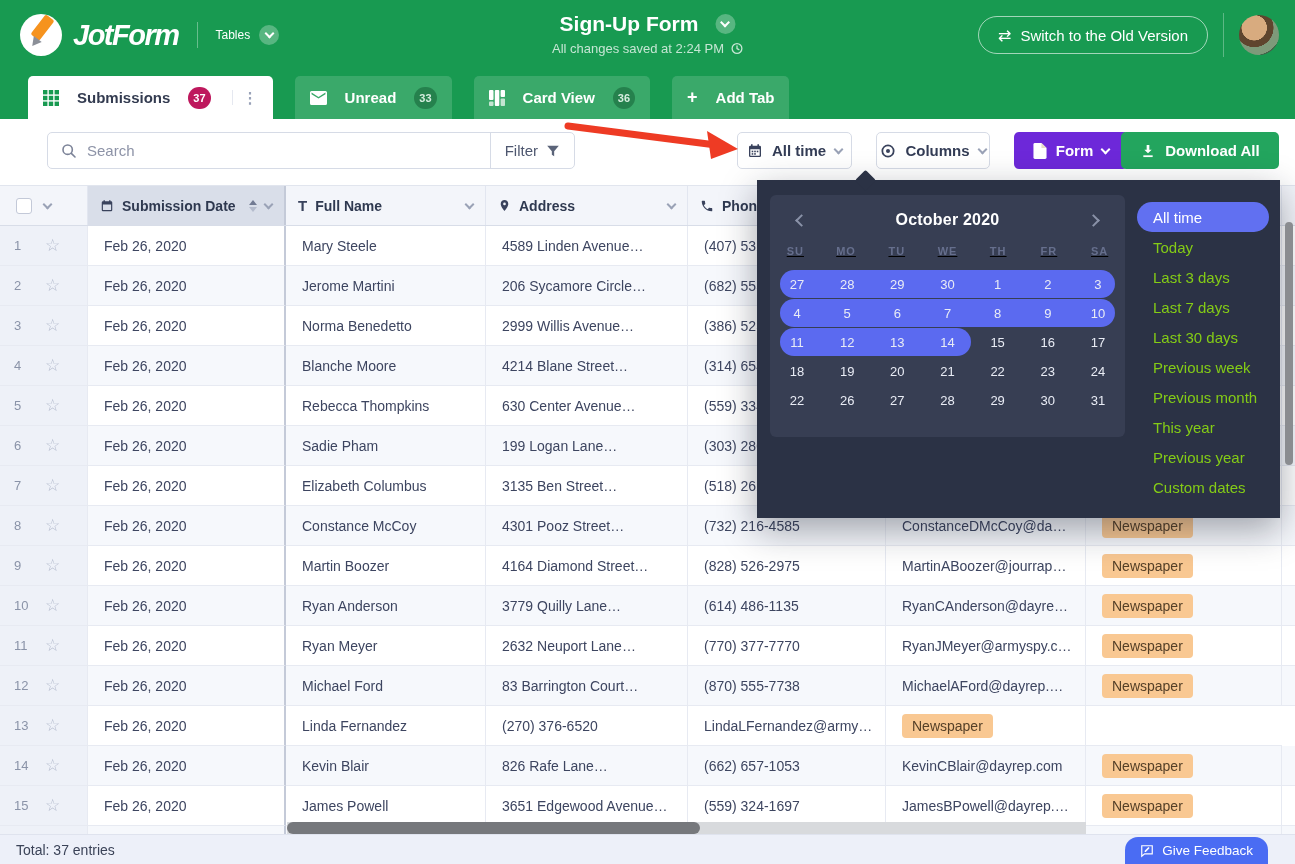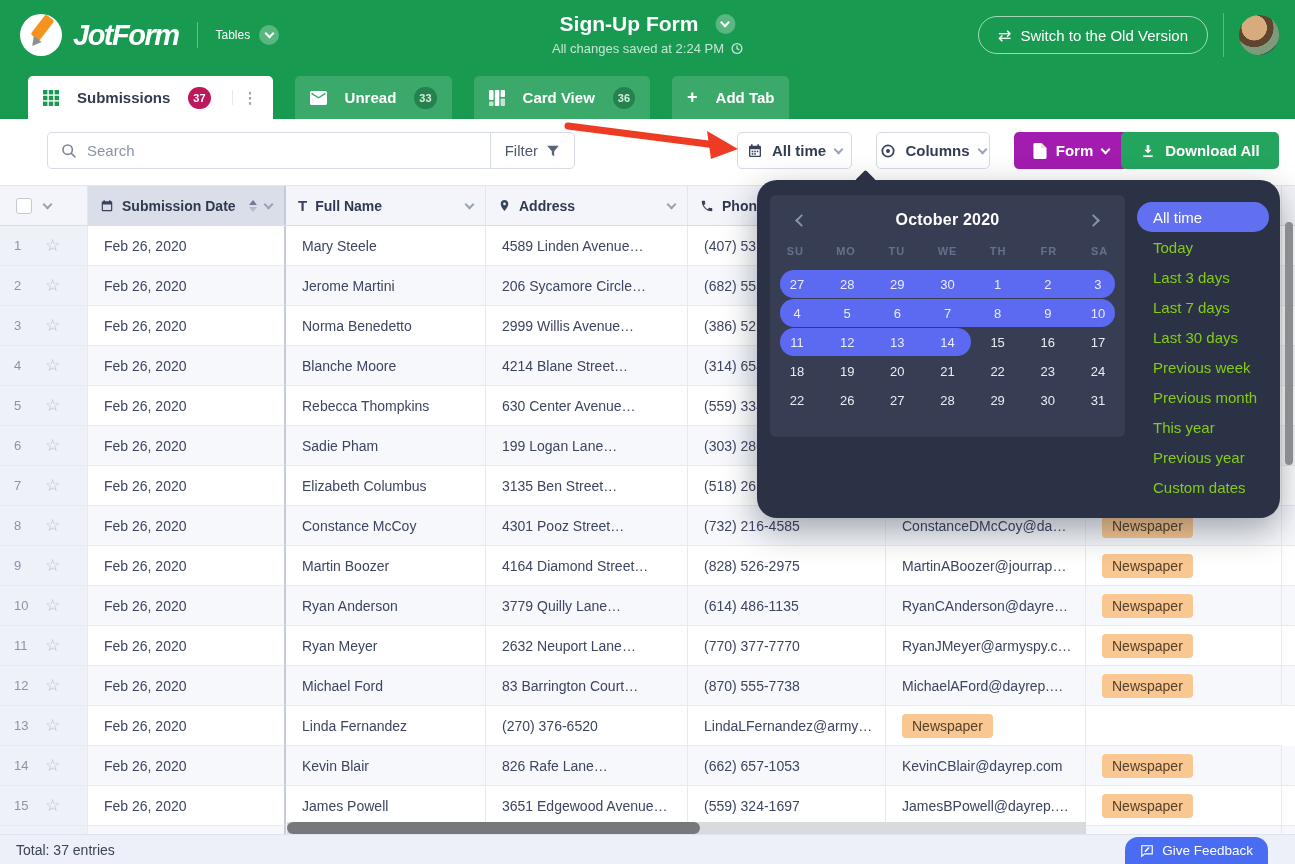--- a/index.html
+++ b/index.html
@@ -38,21 +38,21 @@
   
   .toolbar { position:absolute; top:119px; left:0; right:0; height:66px; background:#fff; }
   .searchbox { position:absolute; left:16px; top:13px; width:528px; height:37px; border:1px solid #d6dbe6; border-radius:5px; display:flex; align-items:center; background:#fff;margin-left:31px; }
   .searchbox input { border:none; outline:none; flex:1; font-size:15px; color:#39415a; font-family:inherit; background:transparent; }
   .searchbox input::placeholder { color:#8d93a7; }
   .search-icon { margin:0 10px 0 13px; display:flex; }
   .filter-btn { height:100%; border-left:1px solid #d6dbe6; display:flex; align-items:center; gap:8px; padding:0 14px; color:#4e576f; font-size:15px; background:none; cursor:pointer; font-family:inherit; border-top:none;border-right:none;border-bottom:none; }
   .tbtn { position:absolute; top:13px; height:37px; border:1px solid #d6dbe6; border-radius:5px; display:flex; align-items:center; justify-content:center; gap:9px; font-size:15px; font-weight:bold; color:#333c55; background:#fff; cursor:pointer; font-family:inherit; }
   .btn-alltime { left:737px; width:115px; }
   .btn-columns { left:876px; width:114px; }
-  .btn-form { left:1014px; width:114px; background:#a21caf; border:none; color:#fff; }
+  .btn-form { left:1014px; width:114px; background:#6d28d9; border:none; color:#fff; }
   .btn-download { left:1121px; width:158px; background:#23a55e; border:none; color:#fff;align-items:center; }
   .red-arrow { position:absolute; left:560px; top:118px; z-index:7; pointer-events:none; }
 
   
   .table { position:absolute; top:185px; left:0; width:1295px; height:651px; overflow:hidden; }
   .trow { display:grid; grid-template-columns:88px 198px 200px 202px 198px 200px 196px 13px; }
   .thead { height:41px; background:#f3f5fa; border-top:1px solid #e1e5ee; border-bottom:1px solid #d8dde8; }
   .thead .cell { display:flex; align-items:center; gap:8px; padding:0 12px; font-size:14px; font-weight:bold; color:#2f3950; border-right:1px solid #e2e6f0; overflow:hidden; white-space:nowrap; }
   .thead .c1 { background:#d9dee9; }
   .c1 { border-right:2px solid #c4cad8 !important; }
@@ -71,29 +71,29 @@
   .rnum { font-size:13px; color:#8a93a8; width:18px; flex:none; }
   .star { color:#b6bdcf; font-size:17px; line-height:1; cursor:pointer; }
   .tagbadge { background:#f9c892; color:#554028; font-size:14px; padding:4px 10px; border-radius:4px; }
 
   
   .hscroll-track { position:absolute; left:287px; top:822px; width:799px; height:12px; background:#d8dadd; z-index:3; }
   .hscroll-thumb { position:absolute; left:0; top:0; width:413px; height:12px; background:#76787c; border-radius:6px; }
   .vscroll { position:absolute; left:1285px; top:222px; width:8px; height:243px; background:#8a8c90; border-radius:4px; z-index:6; }
 
   
-  .popup { position:absolute; left:757px; top:180px; width:523px; height:338px; background:#2b3245; border-radius:20px; box-shadow:0 12px 34px rgba(18,24,40,.38); z-index:5; }
+  .popup { position:absolute; left:757px; top:180px; width:523px; height:338px; background:#2b3245; border-radius:0; box-shadow:0 12px 34px rgba(18,24,40,.38); z-index:5; }
   .popup-notch { position:absolute; left:101px; top:-7px; width:15px; height:15px; background:#2b3245; transform:rotate(45deg); border-radius:2px; }
   .calpanel { position:absolute; left:13px; top:15px; width:355px; height:242px; background:#373e53; border-radius:6px; }
   .cal-head { display:flex; align-items:center; justify-content:space-between; padding:16px 27px 0; }
   .cal-title { color:#fff; font-size:16px; font-weight:bold; letter-spacing:.2px; }
   .cal-nav { width:9px; height:9px; border-right:2px solid #8a92a8; border-bottom:2px solid #8a92a8; cursor:pointer; }
   .nav-left { transform:rotate(135deg); }
   .nav-right { transform:rotate(-45deg); }
-  .weekdays { display:grid; grid-template-columns:repeat(7,1fr); padding:0 0; margin-top:16px; }
+  .weekdays { display:grid; grid-template-columns:repeat(7,1fr); padding:0 0; margin-top:16px;text-decoration:underline; }
   .wd { color:#666f8d; font-size:11px; font-weight:bold; text-align:center; letter-spacing:1px; }
   .weeks { padding:0 10px; margin-top:13px; }
   .week { position:relative; height:28px; margin-bottom:1px; display:grid; grid-template-columns:repeat(7,1fr); align-items:center;gap:16px; }
   .week .pill { position:absolute; top:0; left:0; height:100%; width:100%; background:#5b6af0; border-radius:14px; }
   .week.partial .pill { width:57.15%; }
   .day { position:relative; z-index:1; text-align:center; color:#e9ecf5; font-size:13px; cursor:pointer; }
   .presets { position:absolute; left:380px; top:22px; width:132px; }
   .preset { height:30px; display:flex; align-items:center; padding:0 16px; color:#84cc16; font-size:15px; border-radius:15px; margin-bottom:0; cursor:pointer; white-space:nowrap; }
   .preset.selected { background:#6170f1; color:#fff; }
 

